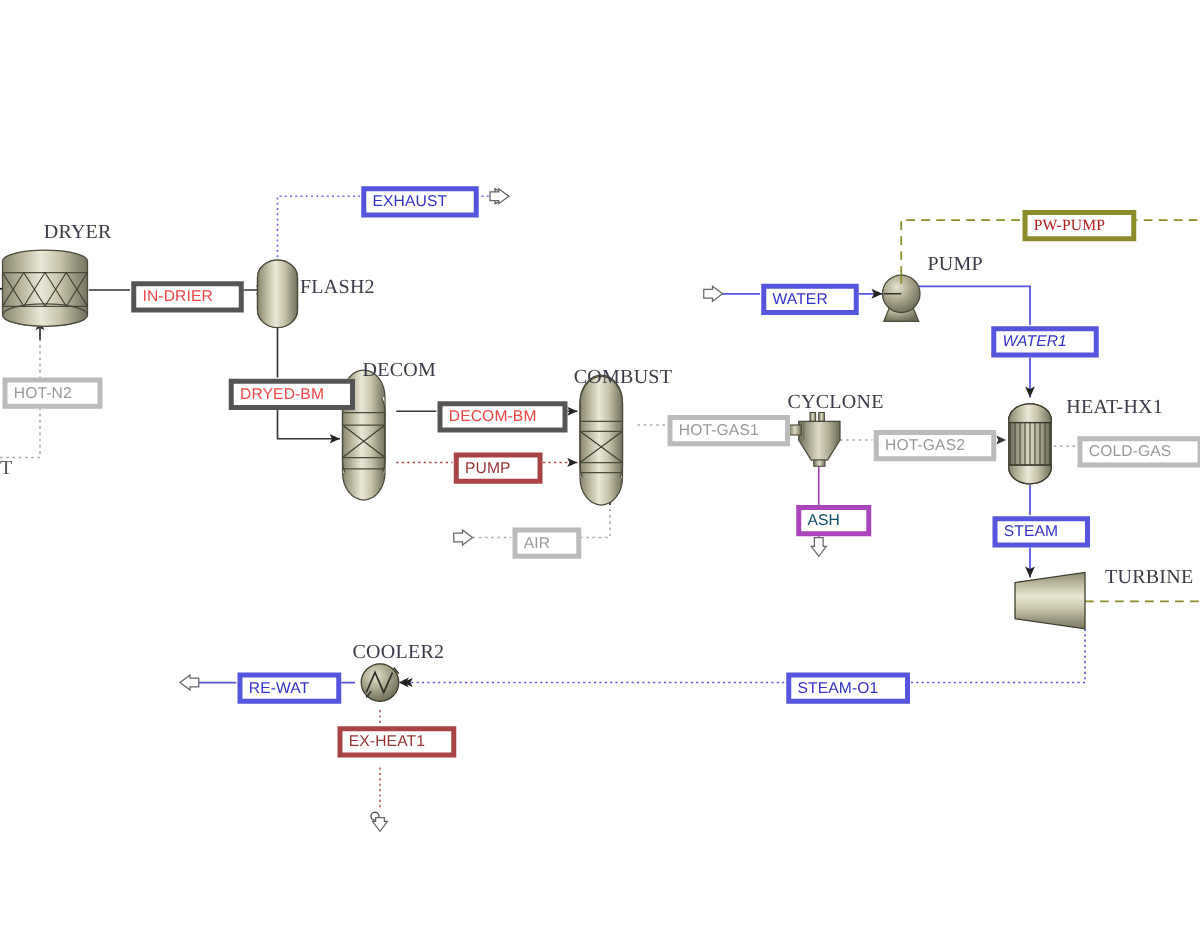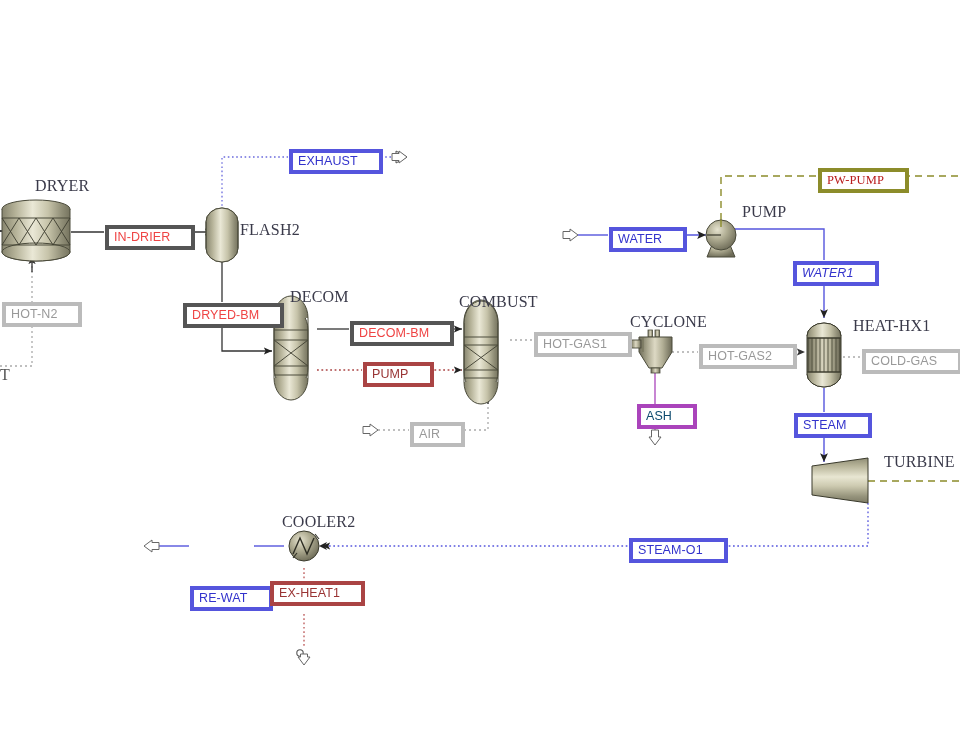--- a/index.html
+++ b/index.html
@@ -320,18 +320,18 @@
   <div class="strlabel s-grey" style="left:410px; top:422px;">AIR</div>
   <div class="strlabel s-grey" style="left:534px; top:332px;">HOT-GAS1</div>
   <div class="strlabel s-purple" style="left:637px; top:404px;">ASH</div>
   <div class="strlabel s-grey" style="left:699px; top:344px;">HOT-GAS2</div>
   <div class="strlabel s-grey" style="left:862px; top:349px;">COLD-GAS</div>
   <div class="strlabel s-blue" style="left:609px; top:227px;text-align:center;">WATER</div>
   <div class="strlabel s-olive" style="left:818px; top:168px;">PW-PUMP</div>
   <div class="strlabel s-blue" style="left:793px; top:261px;font-style:italic;">WATER1</div>
   <div class="strlabel s-blue" style="left:794px; top:413px;">STEAM</div>
   <div class="strlabel s-blue" style="left:629px; top:538px;">STEAM-O1</div>
-  <div class="strlabel s-blue" style="left:190px; top:538px;margin-top:48px;">RE-WAT</div>
+  <div class="strlabel s-blue" style="left:190px; top:538px;">RE-WAT</div>
   <div class="strlabel s-red" style="left:270px; top:581px;">EX-HEAT1</div>
 
   <div class="eqlabel" style="left:0px; top:366px; color:#555;">T</div>
 
 </div>
 
 </body></html>

